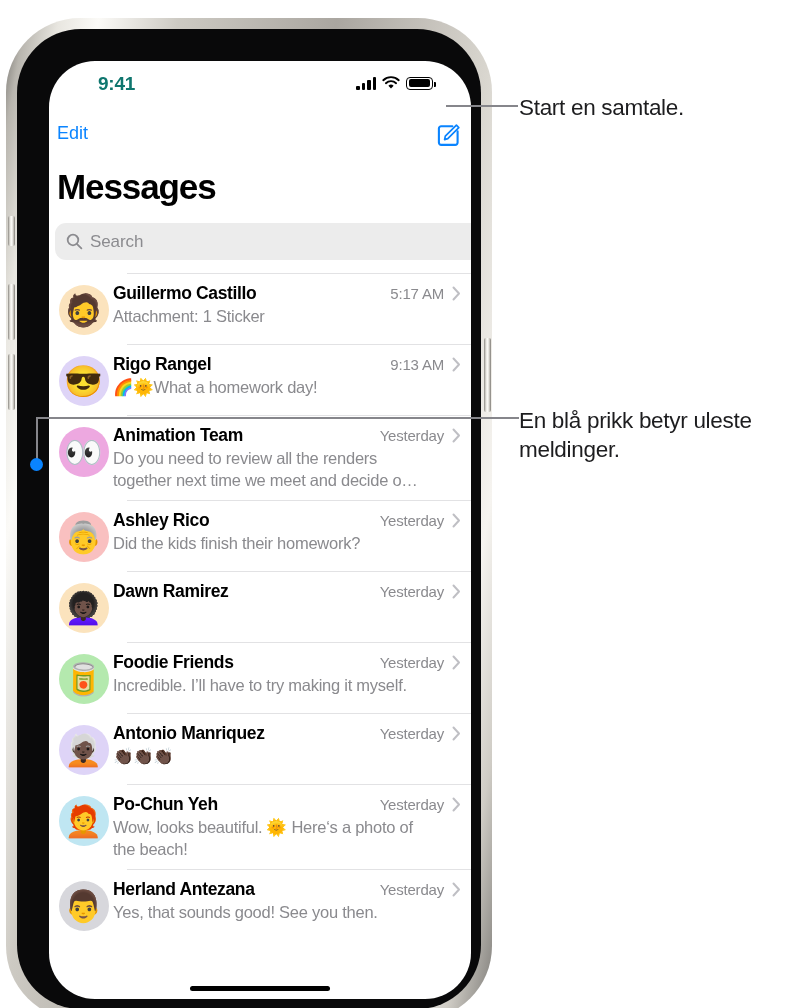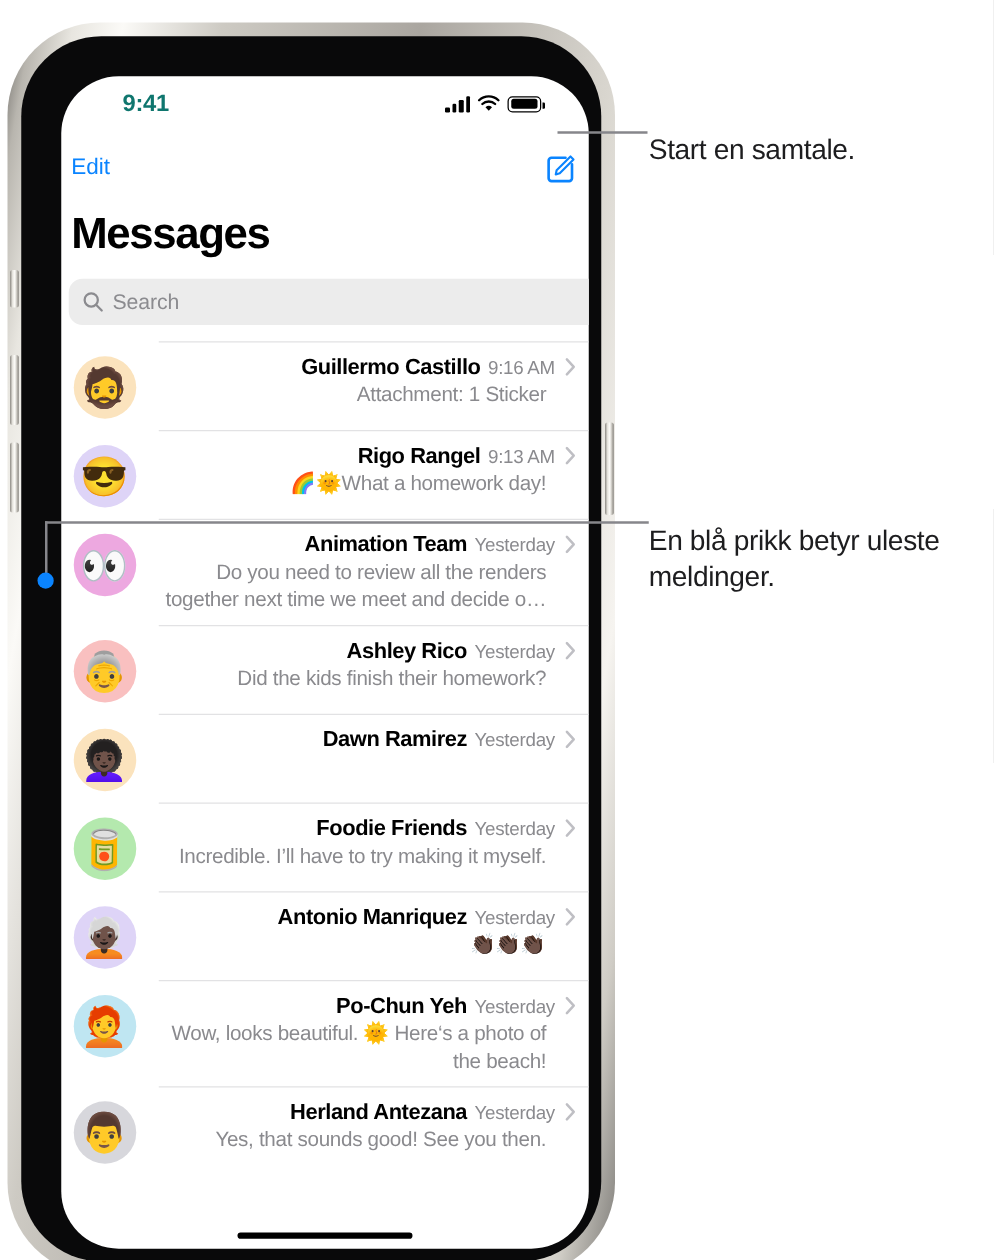--- a/index.html
+++ b/index.html
@@ -136,23 +136,22 @@
     height: 1px; background: #e2e2e4;
   }
   .avatar {
     width: 50px; height: 50px; border-radius: 50%;
     flex: none; margin-top: 3px;
     display: flex; align-items: center; justify-content: center;
     font-size: 31px; line-height: 1;
     overflow: hidden;
   }
   .conv-body {
-    margin-left: 18px; flex: 1; min-width: 0;
+    margin-left: 4px; flex: 1; min-width: 0;
     padding-top: 1px;
-    text-align: right;
   }
   .conv-top {
     display: flex; align-items: baseline;
   }
   .conv-name {
     font-size: 17.5px; font-weight: bold; color: #000;
     letter-spacing: -0.35px; white-space: nowrap;
     flex: 1; min-width: 0;
     overflow: hidden; text-overflow: ellipsis;
   }
@@ -177,21 +176,20 @@
     transform: translateX(-50%);
     width: 140px; height: 5px; border-radius: 3px;
     background: #000;
   }
 
   
   .callout-text {
     position: absolute;
     font-size: 22.5px; color: #1d1d1f; line-height: 1.3;
     letter-spacing: -0.3px;
-    margin-top: 12px;
   }
   .callout-1 { left: 519px; top: 93px; }
   .callout-2 { left: 519px; top: 406px; }
   .leader { position: absolute; background: #86868b; }
   .leader-h { height: 2px; }
   .lead1 { left: 446px; top: 105px; width: 72px; }
   .lead2a { left: 36px;  top: 417px; width: 483px; height: 2px; }
   .lead2b { left: 36px;  top: 417px; width: 2px;  height: 47px; }
   .blue-dot {
     position: absolute; left: 30px; top: 458px;
@@ -258,21 +256,21 @@
             <path d="M4 18.8 H11" stroke="#7c7c80" stroke-width="1.7" stroke-linecap="round"></path>
           </svg>
         </div>
 
         <div class="convlist" id="conv-list">
             <div class="conv">
               <div class="avatar" style="background:#fbe3bd">🧔</div>
               <div class="conv-body">
                 <div class="conv-top">
                   <div class="conv-name">Guillermo Castillo</div>
-                  <div class="conv-time">9:16 AM</div>
+                  <div class="conv-time">5:17 AM</div>
                   <svg class="chev" viewBox="0 0 9 15">
                     <path d="M1.5 1.5 L7 7.5 L1.5 13.5" stroke="#bfbfc4" stroke-width="2" fill="none" stroke-linecap="round" stroke-linejoin="round"></path>
                   </svg>
                 </div>
                 <div class="conv-preview">Attachment: 1 Sticker</div>
               </div>
             </div>
             <div class="conv">
               <div class="avatar" style="background:#ded4f7">😎</div>
               <div class="conv-body">

